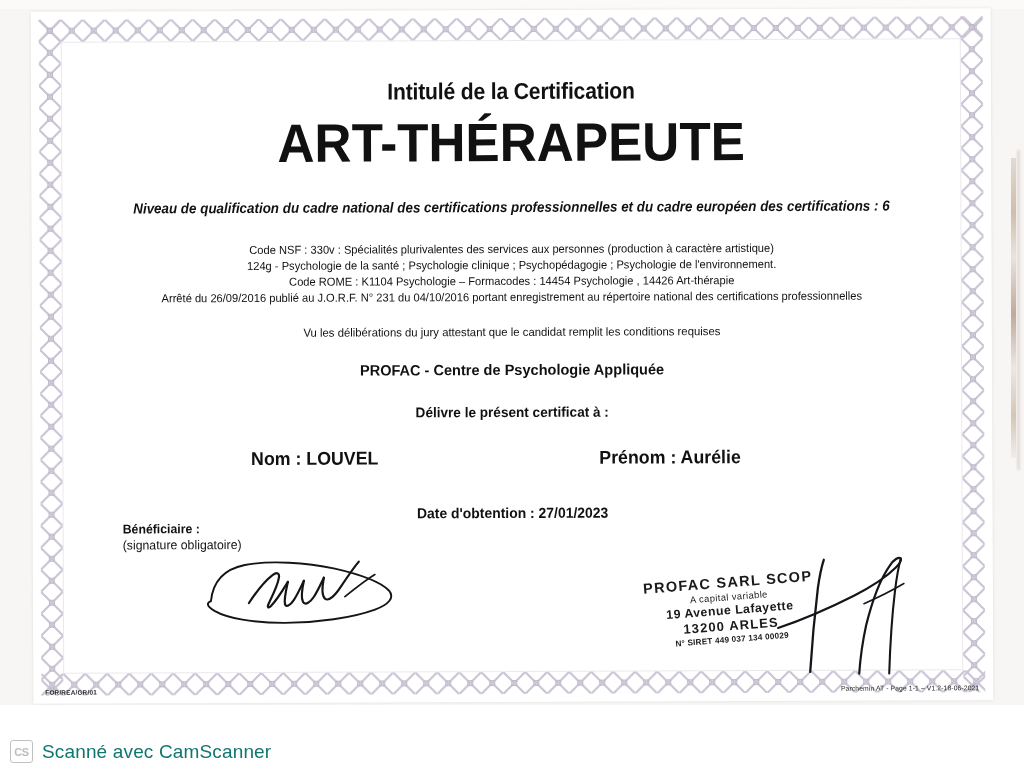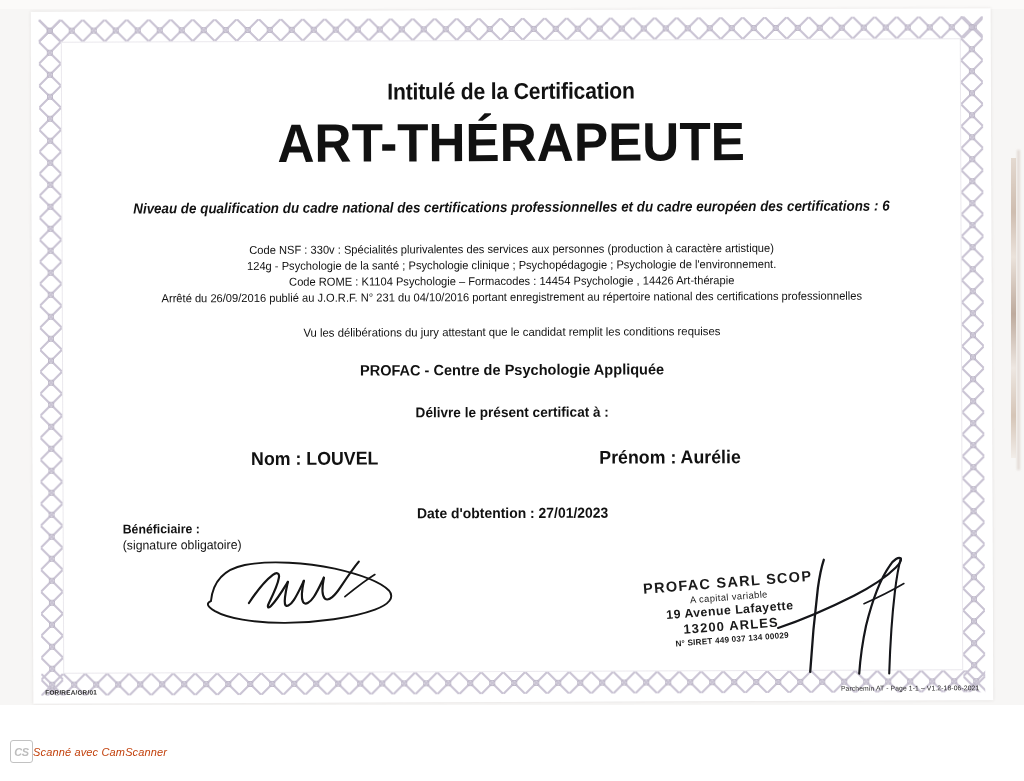--- a/index.html
+++ b/index.html
@@ -135,27 +135,27 @@
     position:absolute;left:12px;bottom:8px;
     font-size:6.4px;font-weight:bold;letter-spacing:.2px;color:#2a2a2a;
   }
   .foot-right{
     position:absolute;right:14px;bottom:9px;
     font-size:6.8px;color:#2a2a2a;letter-spacing:.1px;
   }
 
   
   .cs-bar{position:absolute;left:0;bottom:0;width:1024px;height:76px;background:#ffffff;}
-  .cs-wrap{position:absolute;left:10px;bottom:18px;display:flex;align-items:center;font-style:italic;}
+  .cs-wrap{position:absolute;left:10px;bottom:18px;display:flex;align-items:center;gap:9px;}
   .cs-logo{
     width:21px;height:21px;border:1.6px solid #c2c2c2;border-radius:3px;
     display:flex;align-items:center;justify-content:center;
     font-size:11px;font-weight:bold;color:#bdbdbd;letter-spacing:-.5px;
   }
-  .cs-text{font-size:11px;color:#c2410c;letter-spacing:.15px;}
+  .cs-text{font-size:19px;color:#0f766e;letter-spacing:.15px;}
 
   .topstrip{position:absolute;left:0;top:0;width:1024px;height:9px;background:#fbfaf9;}
 </style>
 </head>
 <body>
 
 <div id="page">
 
   <div class="scan-bg"></div>
   <div class="topstrip"></div>

